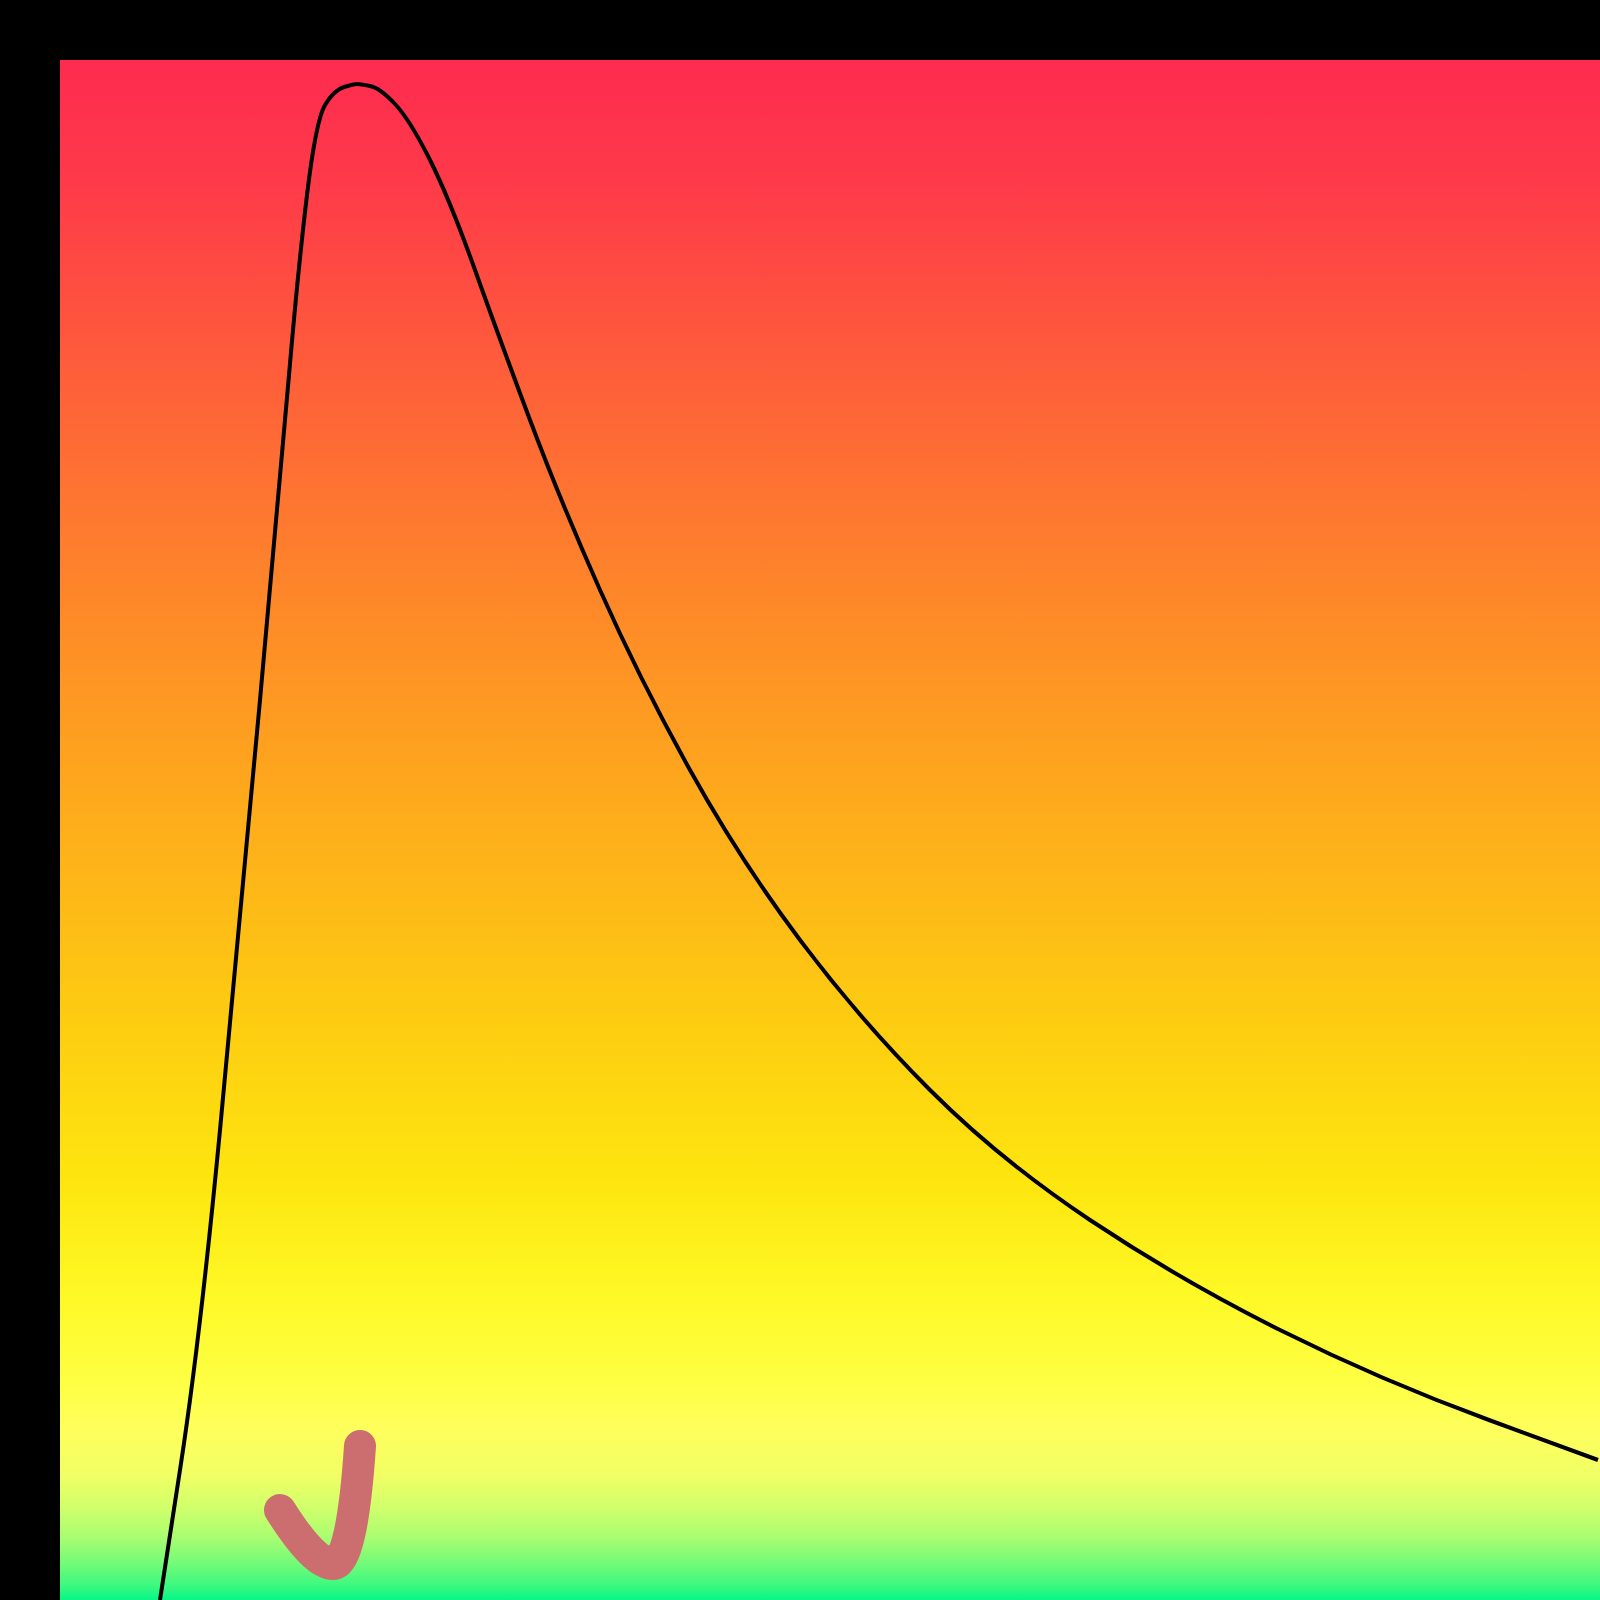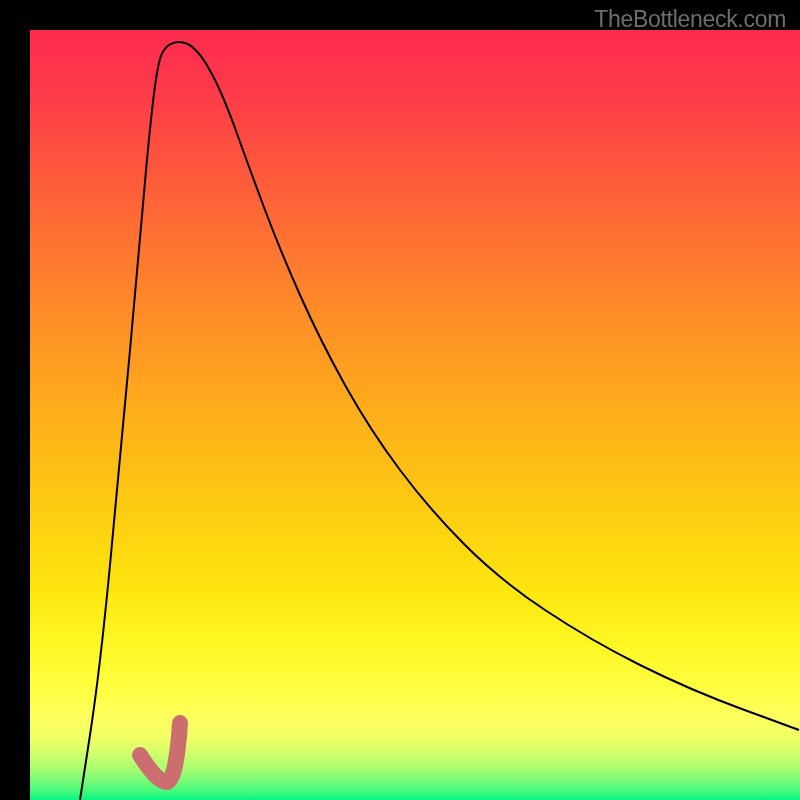--- a/index.html
+++ b/index.html
@@ -68,21 +68,20 @@
     stroke: #000;
     stroke-width: 2;
     fill: none;
   }
 </style>
 </head>
 <body>
 
 <div class="outer">
 
-  <div class="attribution">TheBottleneck.com</div>
 
   <div class="plot">
     <svg class="curves" viewBox="0 0 770 770" preserveAspectRatio="none">
 
       <path id="curve-path" class="curve" d="M 50 770 Q 50 770 60 705 Q 70 640 80 535 Q 90 430 100 320 Q 110 210 114.5 157.5 Q 119 105 123.5 67.5 Q 128 30 132.5 22.5 Q 137 15 142 13.5 Q 147 12 148.5 12 Q 150 12 155 13 Q 160 14 167.5 22 Q 175 30 185 50 Q 195 70 207.5 105 Q 220 140 235 180 Q 250 220 270 265 Q 290 310 315 355 Q 340 400 370 440 Q 400 480 435 515 Q 470 550 515 580 Q 560 610 610 635 Q 660 660 714.5 680 L 769 700"></path>
 
       <path id="marker-path" class="marker" d="M 110 725 Q 127 752 136.5 752 Q 146 752 150 693"></path>
     </svg>
   </div>
 

